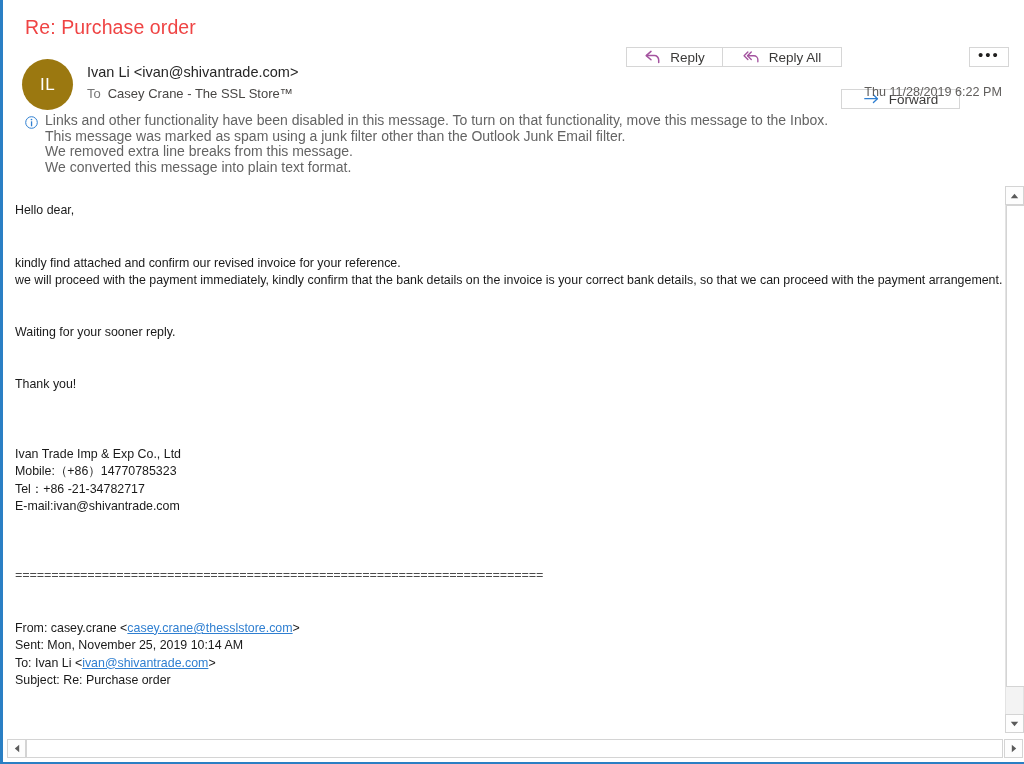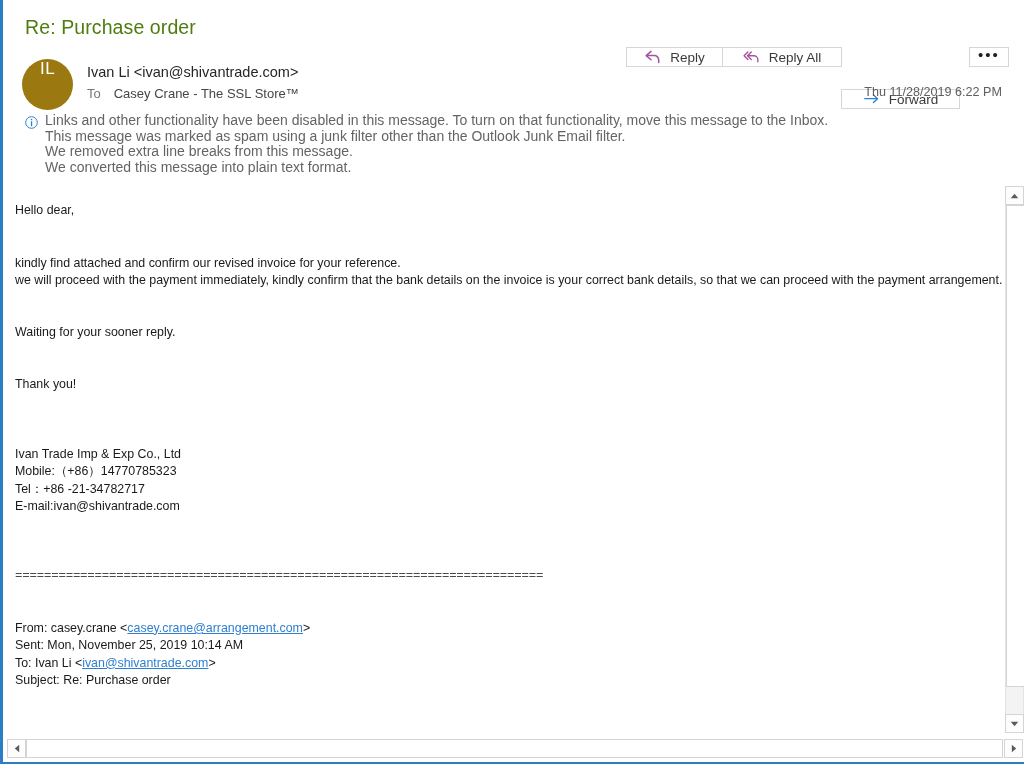--- a/index.html
+++ b/index.html
@@ -35,38 +35,38 @@
     width: 1021px;
     height: 182px;
   }
 
   #subject-line {
     position: absolute;
     left: 22px;
     top: 16px;
     font-size: 19.5px;
     font-weight: 400;
-    color: #4d7c0f;
+    color: #ef4444;
     letter-spacing: 0.1px;
     white-space: nowrap;
   }
 
   #avatar {
     position: absolute;
     left: 19px;
     top: 59px;
     width: 51px;
     height: 51px;
     border-radius: 50%;
     background: #9b7810;
     color: #ffffff;
     font-size: 17px;
     letter-spacing: 0.5px;
     display: flex;
-    align-items: flex-start;
+    align-items: center;
     justify-content: center;
   }
 
   #sender-block {
     position: absolute;
     left: 84px;
     top: 62px;
   }
   #sender-name {
     font-size: 14.5px;
@@ -76,21 +76,21 @@
   }
   #recipient-row {
     margin-top: 3px;
     font-size: 13px;
     color: #484644;
     white-space: nowrap;
     line-height: 17px;
   }
   #recipient-row .to-label {
     color: #767676;
-    margin-right: 13px;
+    margin-right: 7px;
   }
 
   
   #action-toolbar {
     position: absolute;
     top: 47px;
     left: 623px;
     display: flex;
     align-items: stretch;
     height: 35px;
@@ -348,21 +348,21 @@
       <p>Ivan Trade Imp &amp; Exp Co., Ltd</p>
       <p>Mobile:（+86）14770785323</p>
       <p>Tel：+86 -21-34782717</p>
       <p>E-mail:ivan@shivantrade.com</p>
       <div class="blank"></div>
       <div class="blank"></div>
       <div class="blank"></div>
       <p class="sep-rule">=========================================================================</p>
       <div class="blank"></div>
       <div class="blank"></div>
-      <p><span>From: casey.crane  &lt;</span><a class="mail-link" href="#">casey.crane@arrangement.com</a><span>&gt;</span></p>
+      <p><span>From: casey.crane  &lt;</span><a class="mail-link" href="#">casey.crane@thesslstore.com</a><span>&gt;</span></p>
       <p>Sent: Mon, November 25, 2019 10:14 AM</p>
       <p><span>To: Ivan Li &lt;</span><a class="mail-link" href="#">ivan@shivantrade.com</a><span>&gt;</span></p>
       <p>Subject: Re: Purchase order</p>
       <div class="blank"></div>
       <div class="blank"></div>
 
     </div>
   </div>
 
   <div id="vscroll">

